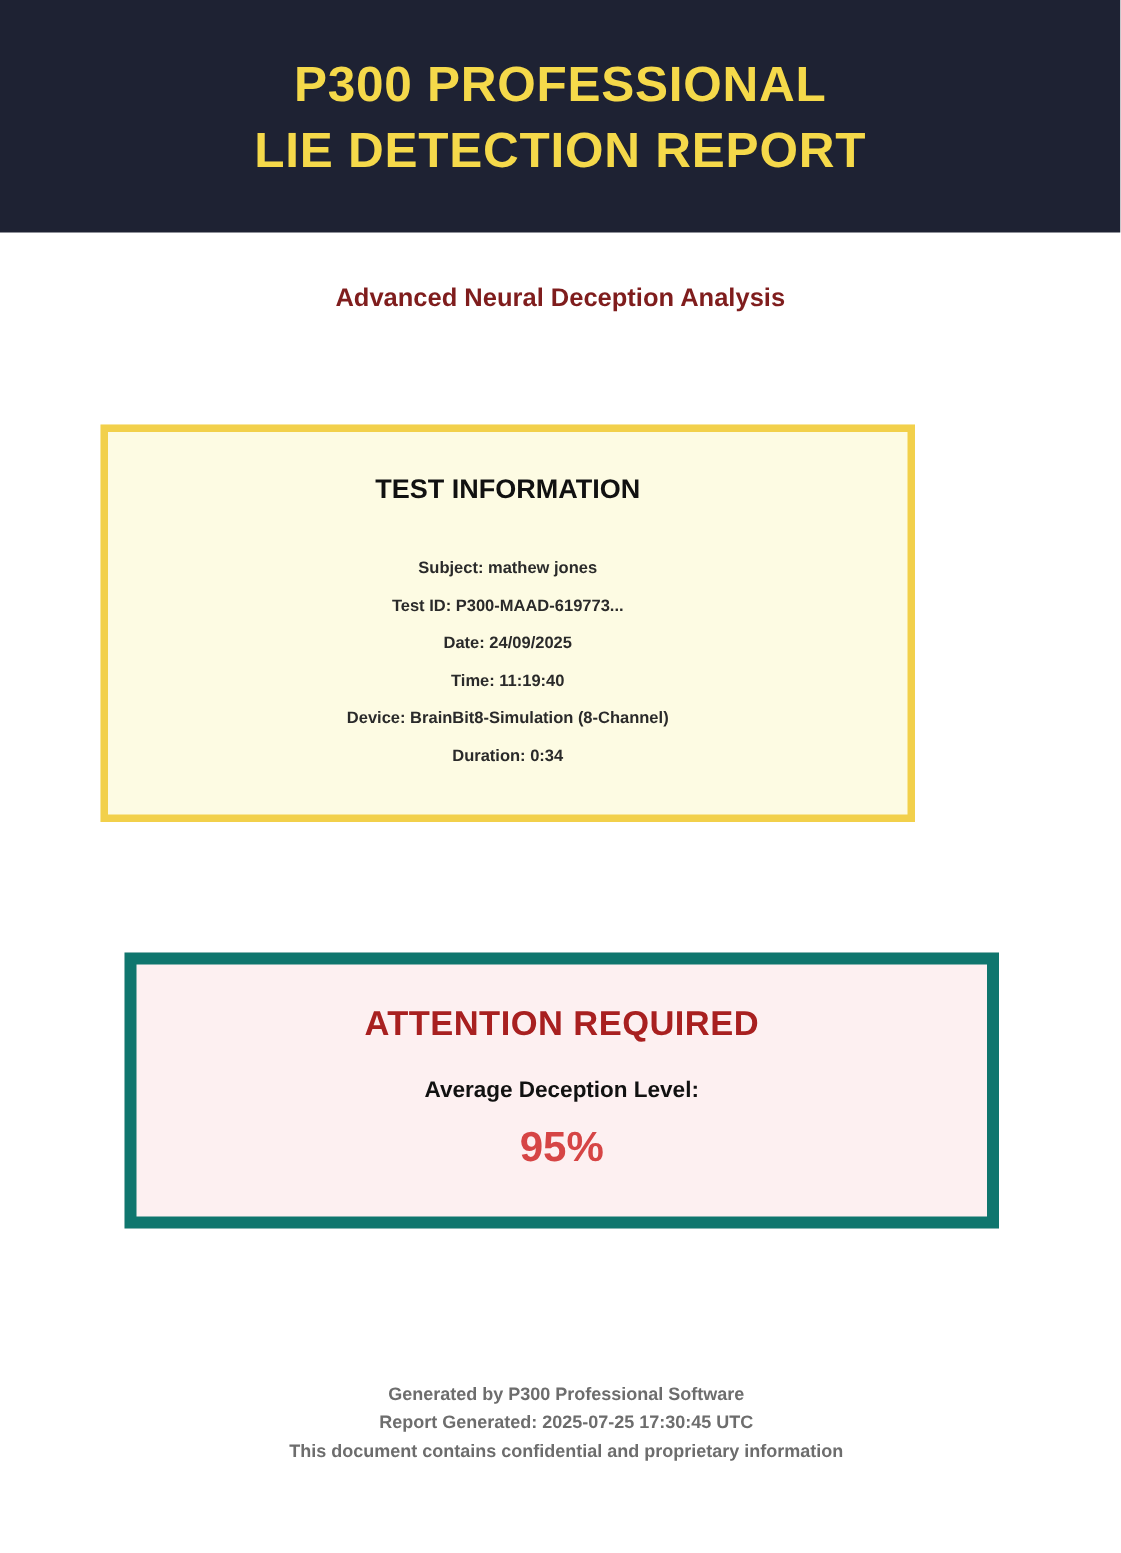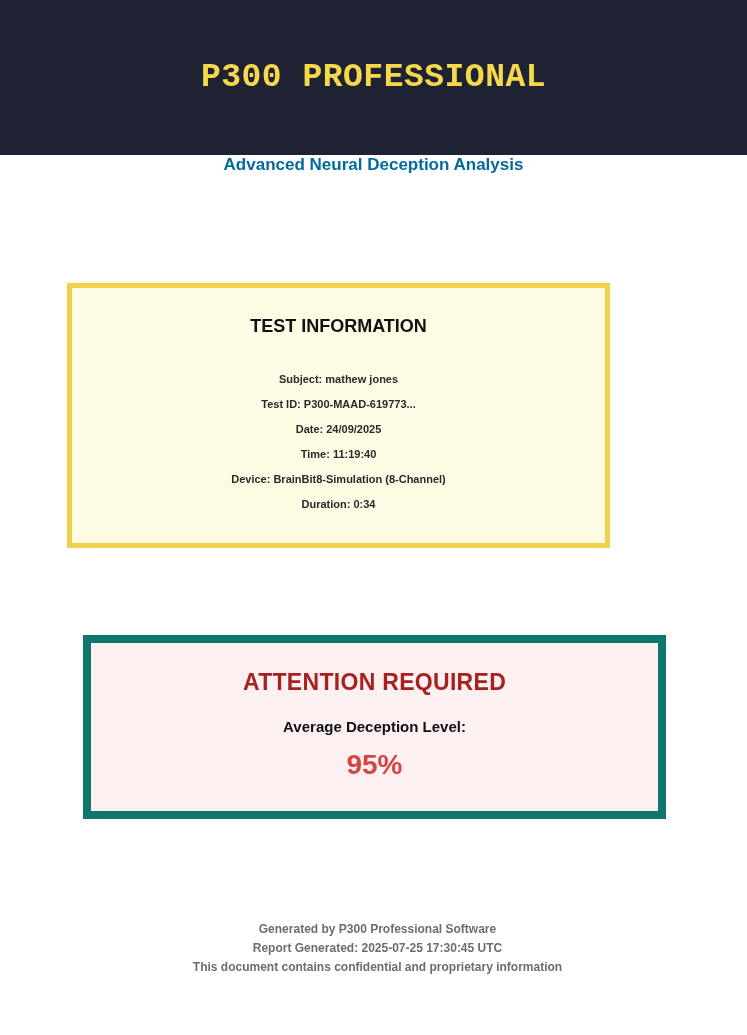--- a/index.html
+++ b/index.html
@@ -19,37 +19,37 @@
   
   .header-banner {
     width: 100%;
     height: 155px;
     background: #1e2233;
     display: flex;
     flex-direction: column;
     align-items: center;
     justify-content: center;
     box-sizing: border-box;
-    font-family: Liberation Mono, monospace;
   }
   .header-title-line {
     color: #f5d94a;
     font-size: 33px;
     font-weight: bold;
     letter-spacing: 0.5px;
     line-height: 44px;
     text-align: center;
   }
 
   
   .subtitle {
     text-align: center;
     font-size: 17px;
     font-weight: bold;
-    color: #0369a1;
+    color: #7f1d1d;
+    margin-top: 34px;
   }
 
   
   .info-card {
     position: absolute;
     left: 67px;
     top: 283px;
     width: 543px;
     box-sizing: border-box;
     background: #fdfbe3;
@@ -125,20 +125,21 @@
     font-size: 11px;
     color: #6d6d6d;
     text-decoration: underline;
   }
 </style>
 </head>
 <body>
 
 <div class="header-banner">
   <div class="header-title-line">P300 PROFESSIONAL</div>
+  <div class="header-title-line">LIE DETECTION REPORT</div>
 </div>
 
 <div class="subtitle">Advanced Neural Deception Analysis</div>
 
 <div class="info-card">
   <div class="info-card-title">TEST INFORMATION</div>
   <div class="info-line">Subject: mathew jones</div>
   <div class="info-line">Test ID: P300-MAAD-619773...</div>
   <div class="info-line">Date: 24/09/2025</div>
   <div class="info-line">Time: 11:19:40</div>

